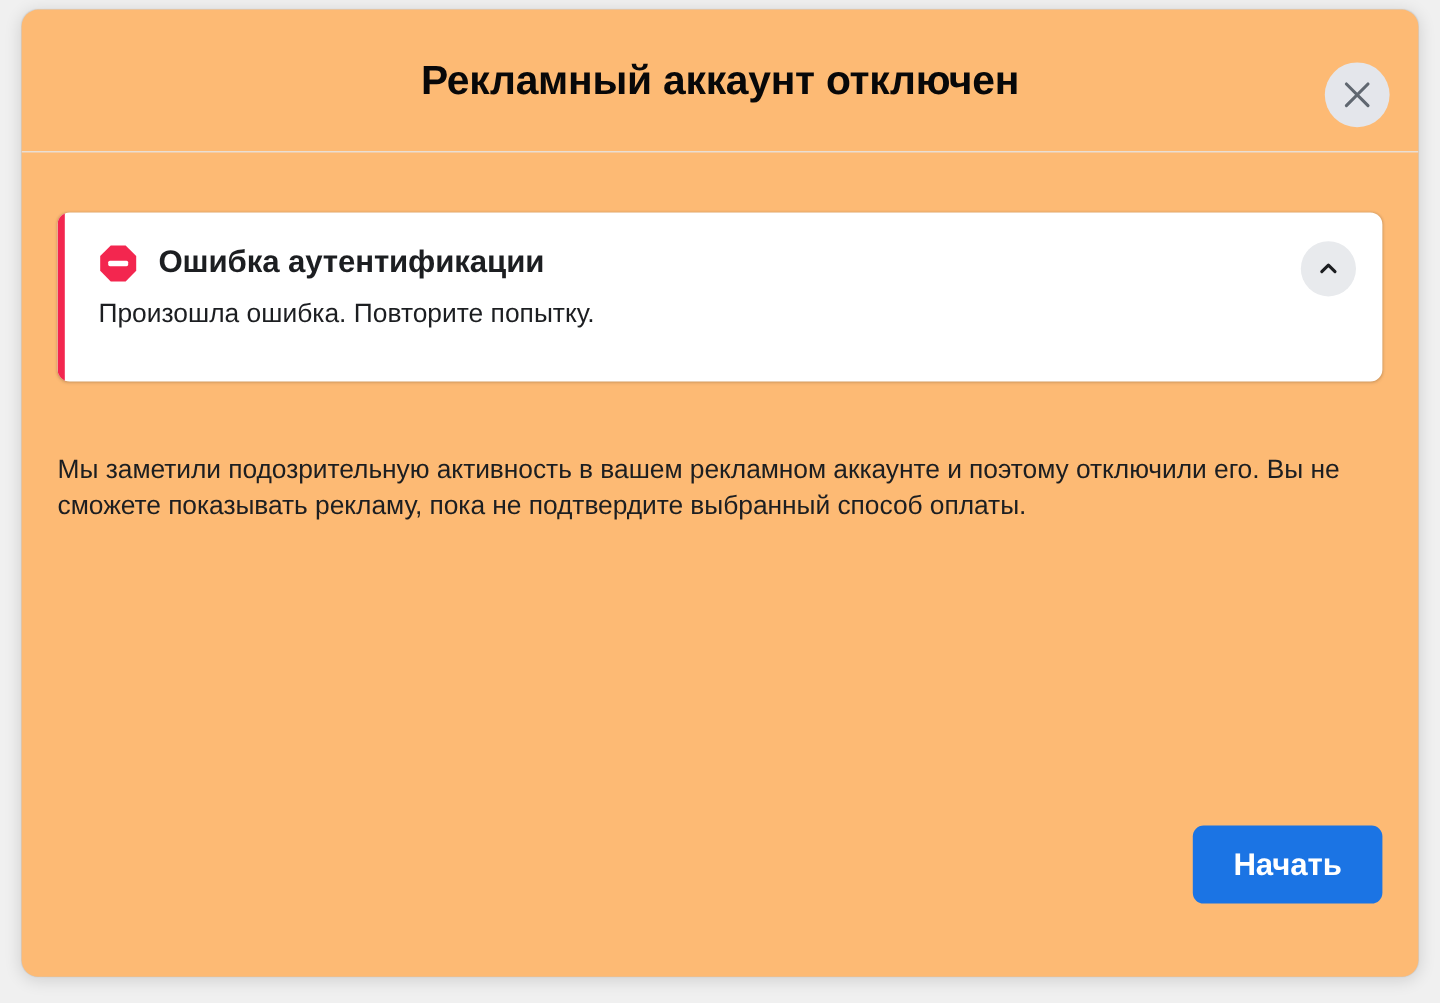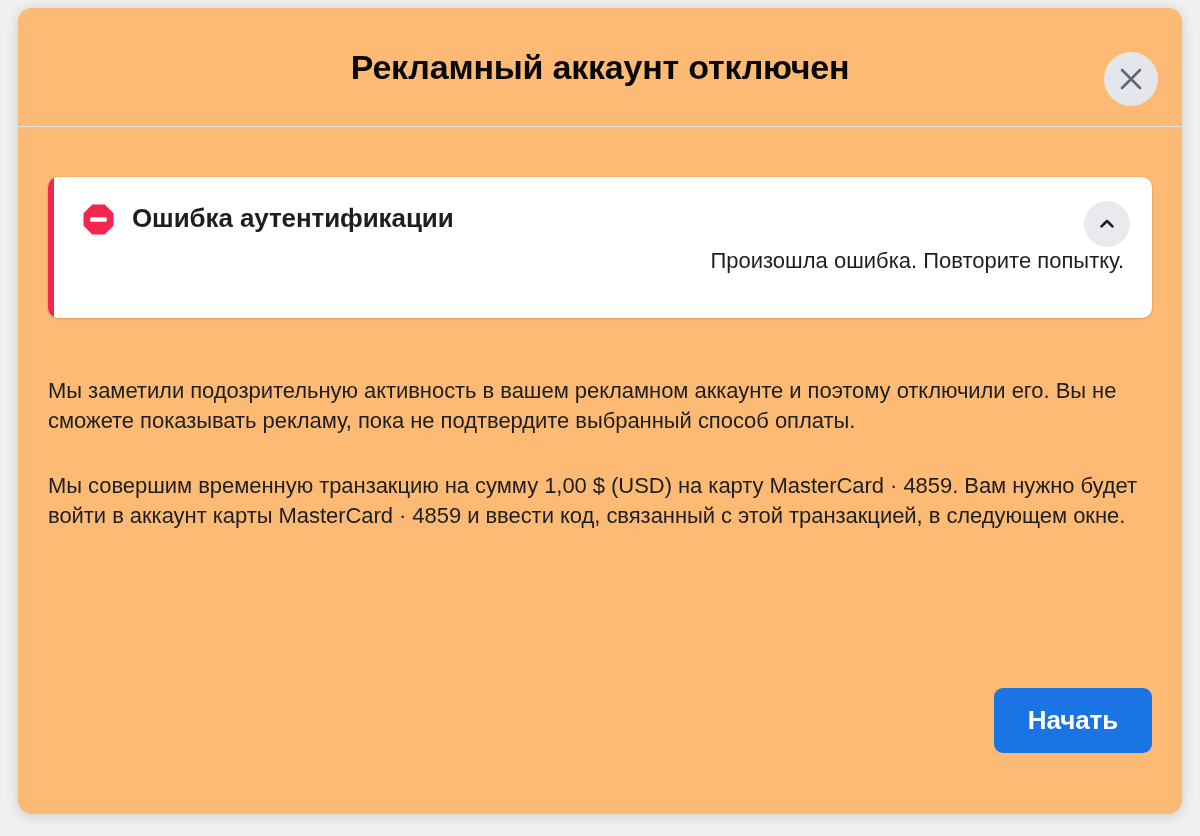--- a/index.html
+++ b/index.html
@@ -106,21 +106,20 @@
     font-weight: bold;
     color: #1c1e21;
     letter-spacing: -0.1px;
   }
 
   .alert-text {
     font-size: 22px;
     color: #1c1e21;
     line-height: 1.3;
     padding-left: 0px;
-    text-align: right;
   }
 
   .alert-toggle {
     position: absolute;
     right: 22px;
     top: 24px;
     width: 46px;
     height: 46px;
     border-radius: 50%;
     background: #e8eaed;
@@ -209,21 +208,20 @@
         <span>
           <svg width="20" height="20" viewBox="0 0 20 20" aria-hidden="true">
             <path d="M4.5 12.4 L10 7 L15.5 12.4" fill="none" stroke="#1c1e21" stroke-width="2.6" stroke-linecap="round" stroke-linejoin="round"></path>
           </svg>
         </span>
       </button>
     </div>
 
     <div class="body-copy">
       <p>Мы заметили подозрительную активность в вашем рекламном аккаунте и поэтому отключили его. Вы не сможете показывать рекламу, пока не подтвердите выбранный способ оплаты.</p>
-      <p>Мы совершим временную транзакцию на сумму 1,00 $ (USD) на карту MasterCard · 4859. Вам нужно будет войти в аккаунт карты MasterCard · 4859 и ввести код, связанный с этой транзакцией, в следующем окне.</p>
     </div>
 
   </div>
 
   <div class="dialog-footer">
     <button class="primary-button">Начать</button>
   </div>
 
 </div>
 

